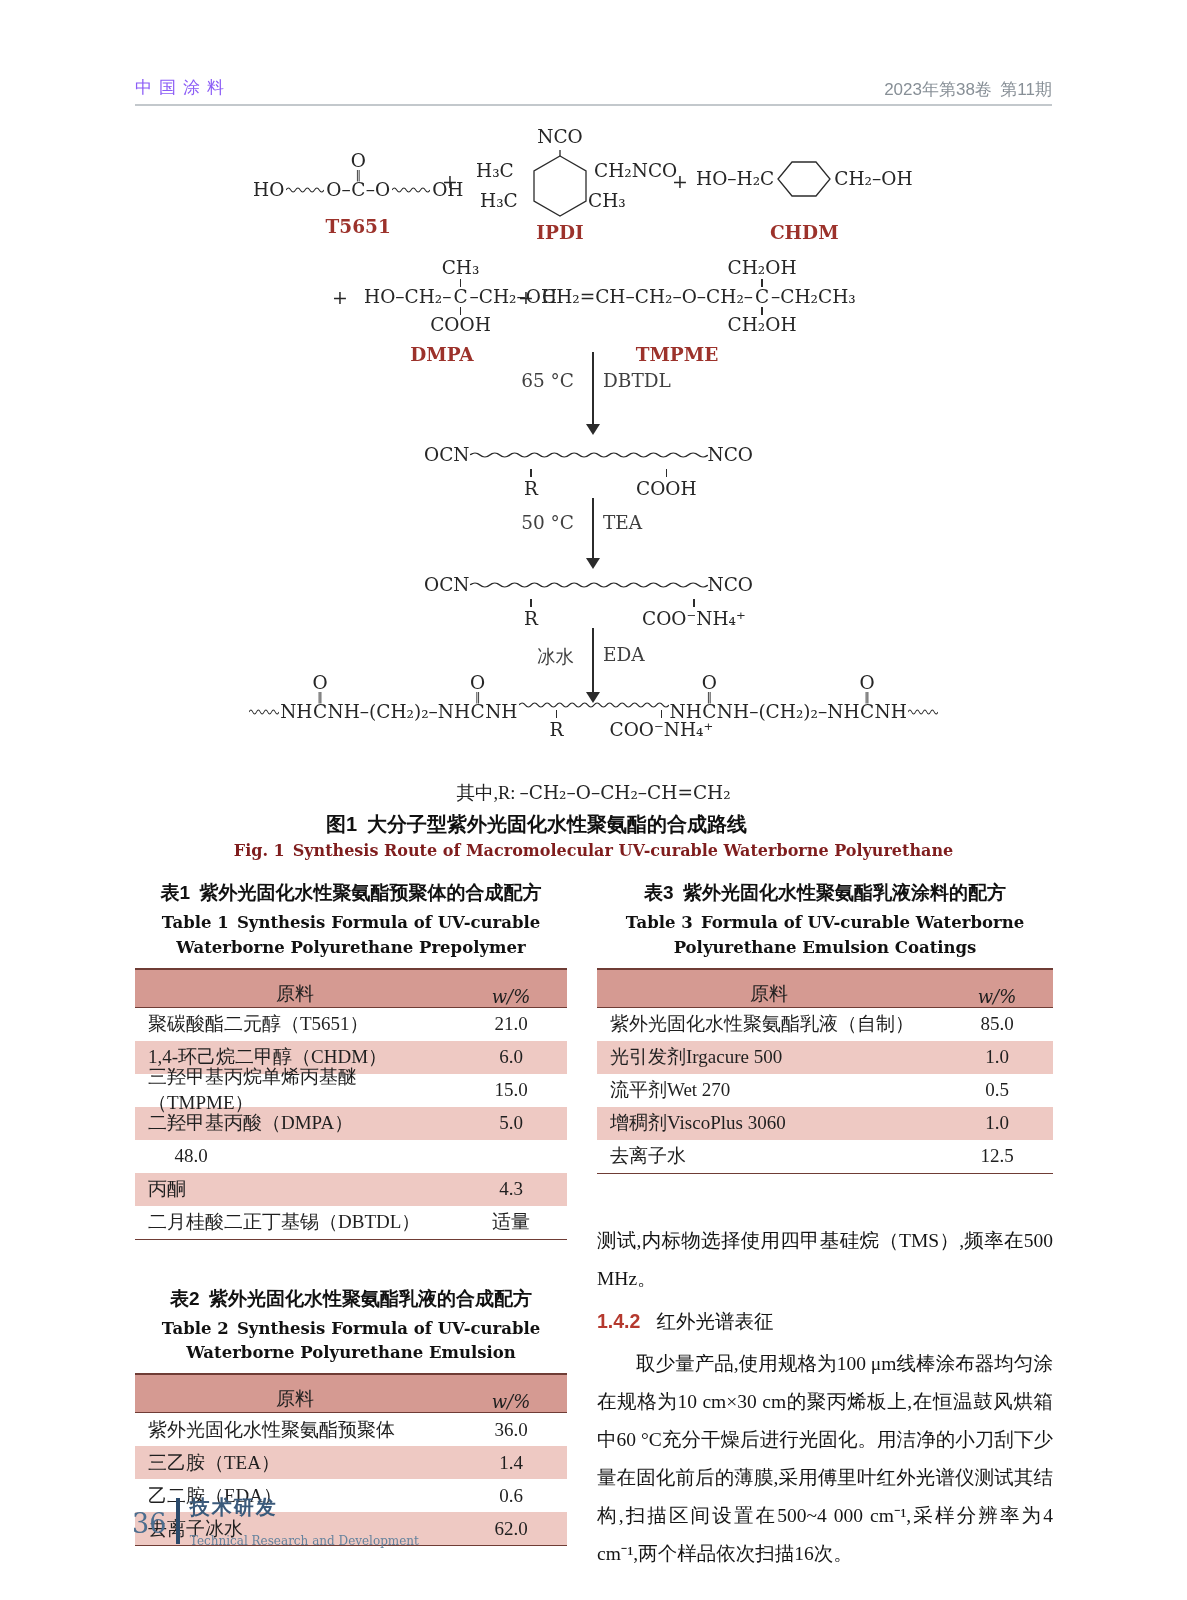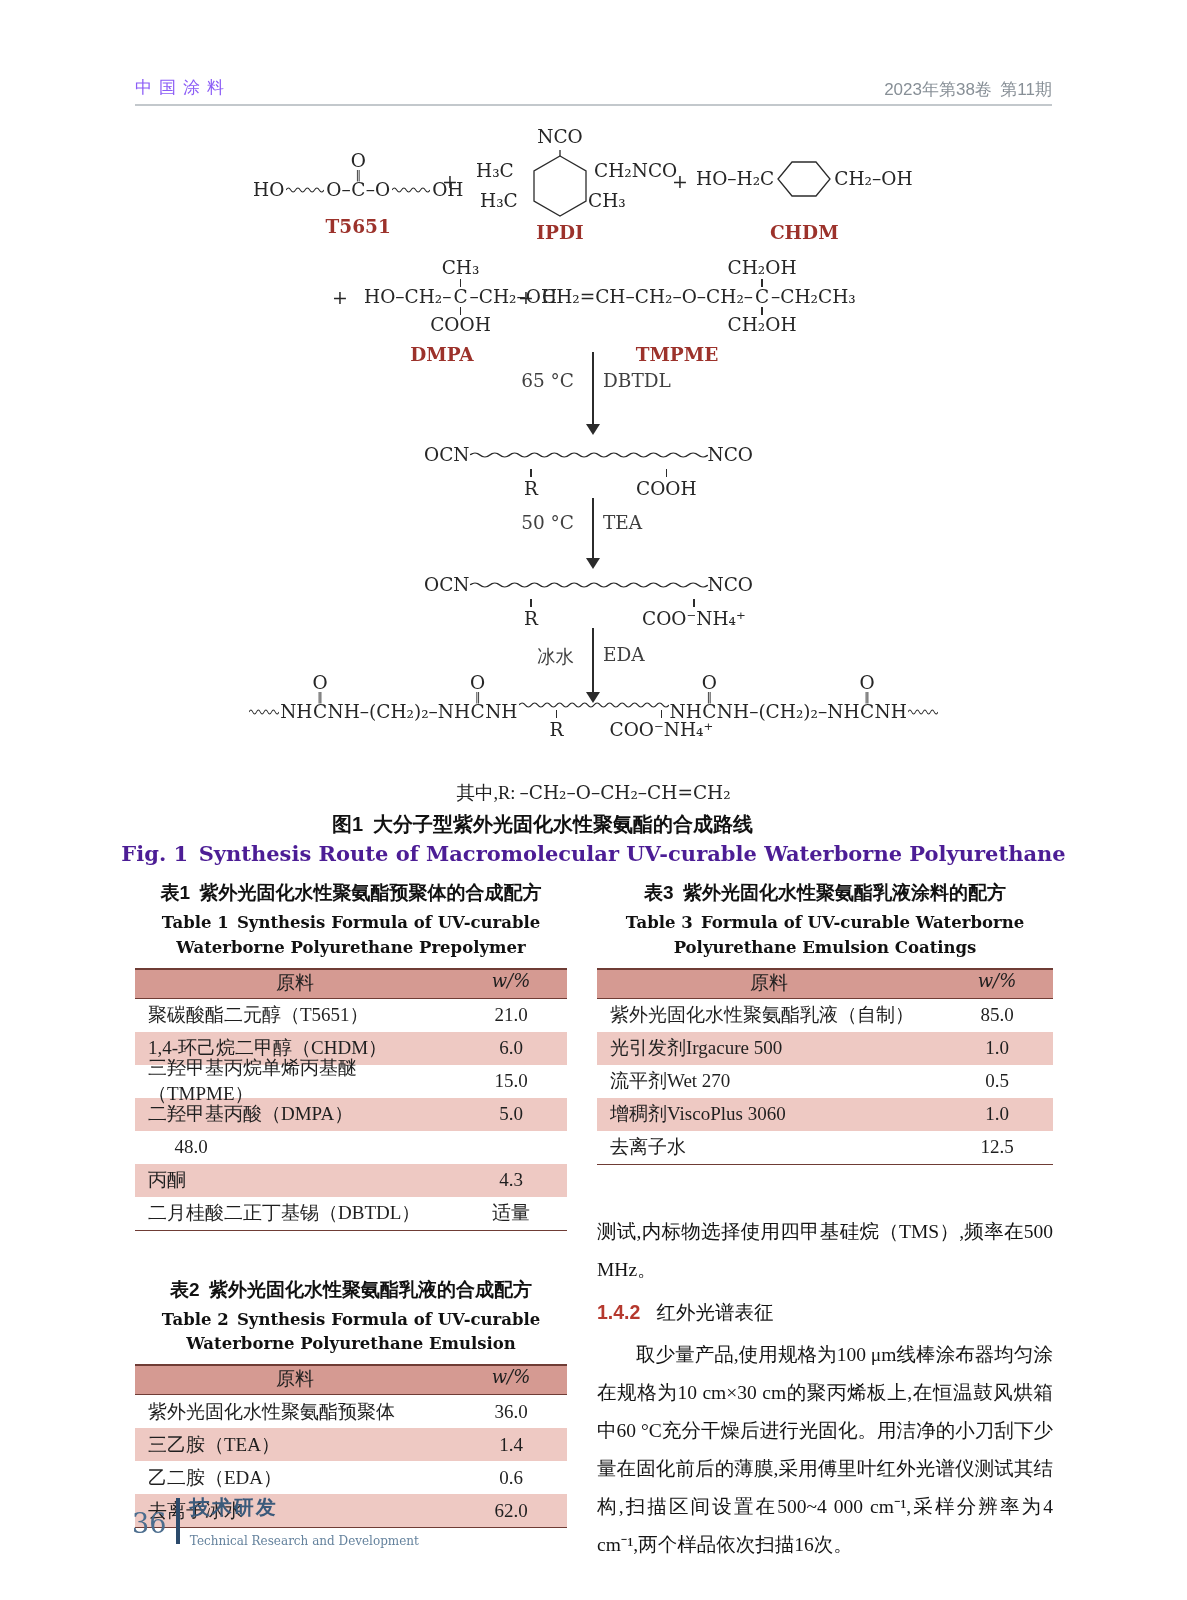--- a/index.html
+++ b/index.html
@@ -36,30 +36,30 @@
   .int { position:absolute; height:64px; }
   .branch { position:absolute; display:flex; flex-direction:column; align-items:center; }
   .mwv { position:relative; display:inline-block; margin-bottom:7px; }
   .mwv svg { display:block; }
   .polyrow { position:absolute; left:0; top:672px; width:1187px; display:flex; justify-content:center; align-items:flex-end; }
   .polyrow .wv { margin:0 1px 7px 1px; }
   .rnote { position:absolute; left:0; top:780px; width:1187px; text-align:center; }
   .rnote .zh { font-size:18.5px;margin-top:45px; }
   .rnote .fs { display:inline; }
   
-  .cap-zh { position:absolute; left:10px; top:811px; width:1065px; text-align:center; font-family:"Liberation Sans",sans-serif; font-weight:700; font-size:20px; color:#111; }
-  .cap-en { position:absolute; left:0; top:841px; width:1187px; text-align:center; font-family:"DejaVu Serif",serif; font-weight:700; font-size:21px; color:#4c1d95; }
+  .cap-zh { position:absolute; left:4px; top:811px; width:1065px; text-align:center; font-family:"Liberation Sans",sans-serif; font-weight:700; font-size:20px; color:#111; }
+  .cap-en { position:absolute; left:0; top:841px; width:1187px; text-align:center; font-family:"DejaVu Serif",serif; font-weight:700; font-size:16px; color:#7f1d1d; }
   
   .col { position:absolute; top:880px; }
   .col-l { left:135px; width:432px; }
   .col-r { left:597px; width:456px; }
   .tbl-title-zh { text-align:center; font-family:"Liberation Sans",sans-serif; font-weight:700; font-size:19px; color:#111; margin-bottom:5px; }
   .tbl-title-en { text-align:center; font-family:"DejaVu Serif",serif; font-weight:700; font-size:16.5px; line-height:1.5; color:#111; margin-bottom:7px; }
   .data-table { width:100%; border-top:2.5px solid #6f3c35; border-bottom:1.5px solid #6f3c35; font-size:19px; }
-  .thead { display:flex; background:#d59a92; border-bottom:1.5px solid #6f3c35; height:29px; align-items:flex-start; }
+  .thead { display:flex; background:#d59a92; border-bottom:1.5px solid #6f3c35; height:38px; align-items:flex-end; }
   .trow { display:flex; height:33px; align-items:center; }
   .tbody .trow:nth-child(even) { background:#eec9c3; }
   .cell-name { flex:1; padding-left:13px; }
   .cell-val { width:112px; text-align:center; }
   .thead .cell-name { text-align:center; padding-left:0; }
   .thead .cell-val { font-style:italic; font-family:"DejaVu Serif",serif; font-size:18px; }
   .tbl-gap { height:46px; }
   
   .bodytext { margin-top:48px; font-size:19.5px; line-height:38px; text-align:justify; color:#141414; }
   .bodytext p.ind { text-indent:2em; }

